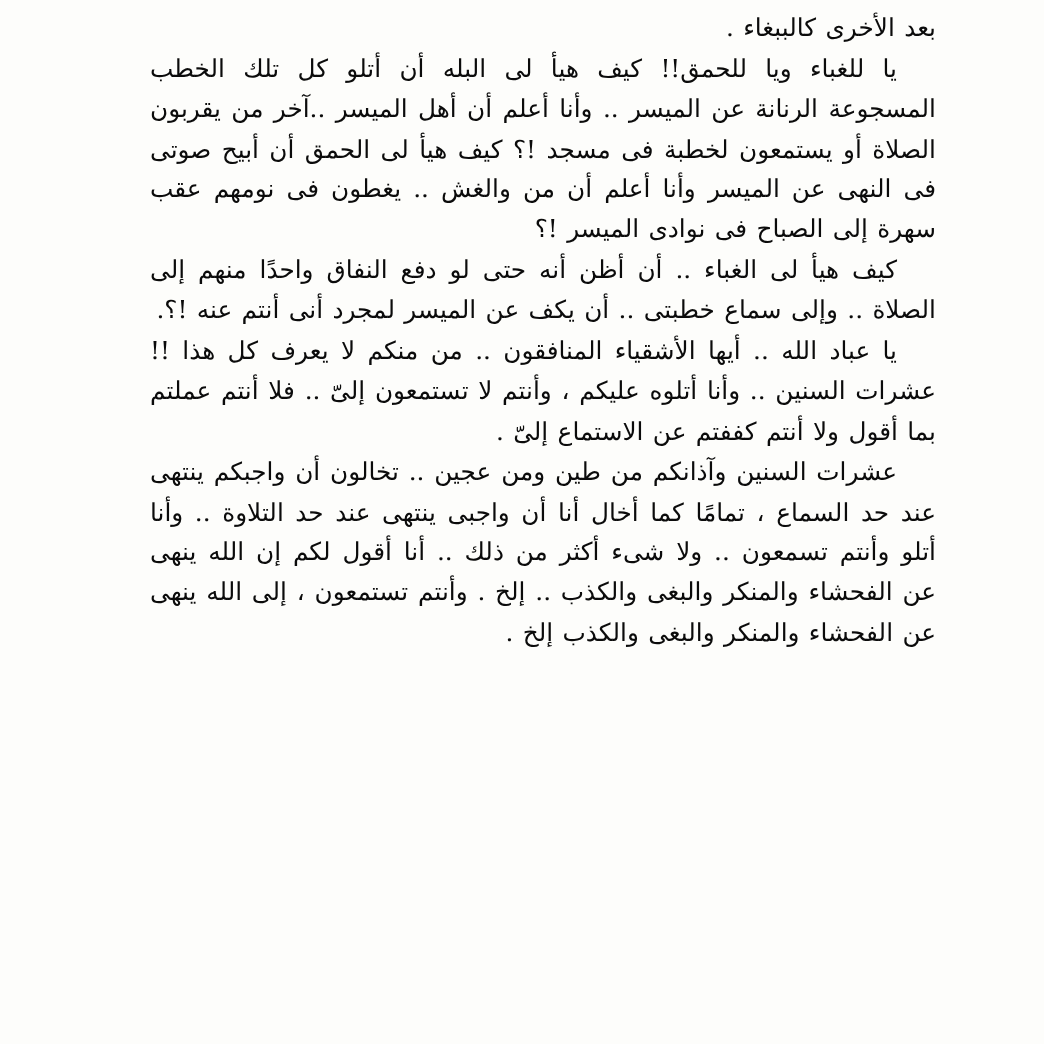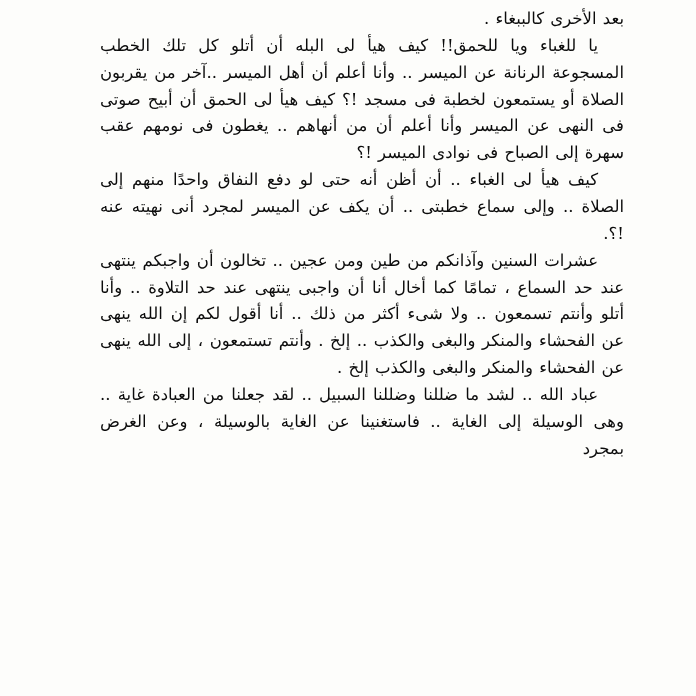--- a/index.html
+++ b/index.html
@@ -40,25 +40,25 @@
   }
 </style>
 </head>
 <body>
 
 <div id="page">
   <div class="text-col">
 
     <p class="para noindent">بعد الأخرى كالببغاء .</p>
 
-    <p class="para">يا للغباء ويا للحمق!! كيف هيأ لى البله أن أتلو كل تلك الخطب المسجوعة الرنانة عن الميسر .. وأنا أعلم أن أهل الميسر ..آخر من يقربون الصلاة أو يستمعون لخطبة فى مسجد !؟ كيف هيأ لى الحمق أن أبيح صوتى فى النهى عن الميسر وأنا أعلم أن من أنهاهم .. يغطون فى نومهم عقب سهرة إلى الصباح فى نوادى الميسر !؟</p>
+    <p class="para">يا للغباء ويا للحمق!! كيف هيأ لى البله أن أتلو كل تلك الخطب المسجوعة الرنانة عن الميسر .. وأنا أعلم أن أهل الميسر ..آخر من يقربون الصلاة أو يستمعون لخطبة فى مسجد !؟ كيف هيأ لى الحمق أن أبيح صوتى فى النهى عن الميسر وأنا أعلم أن من والغش .. يغطون فى نومهم عقب سهرة إلى الصباح فى نوادى الميسر !؟</p>
 
-    <p class="para">كيف هيأ لى الغباء .. أن أظن أنه حتى لو دفع النفاق واحدًا منهم إلى الصلاة .. وإلى سماع خطبتى .. أن يكف عن الميسر لمجرد أنى نهيته عنه !؟.</p>
+    <p class="para">كيف هيأ لى الغباء .. أن أظن أنه حتى لو دفع النفاق واحدًا منهم إلى الصلاة .. وإلى سماع خطبتى .. أن يكف عن الميسر لمجرد أنى أنتم عنه !؟.</p>
 
 
+    <p class="para">يا عباد الله .. أيها الأشقياء المنافقون .. من منكم لا يعرف كل هذا !! عشرات السنين .. وأنا أتلوه عليكم ، وأنتم لا تستمعون إلىّ .. فلا أنتم عملتم بما أقول ولا أنتم كففتم عن الاستماع إلىّ .</p>
 
     <p class="para">عشرات السنين وآذانكم من طين ومن عجين .. تخالون أن واجبكم ينتهى عند حد السماع ، تمامًا كما أخال أنا أن واجبى ينتهى عند حد التلاوة .. وأنا أتلو وأنتم تسمعون .. ولا شىء أكثر من ذلك .. أنا أقول لكم إن الله ينهى عن الفحشاء والمنكر والبغى والكذب .. إلخ . وأنتم تستمعون ، إلى الله ينهى عن الفحشاء والمنكر والبغى والكذب إلخ .</p>
 
 
-    <p class="para">عباد الله .. لشد ما ضللنا وضللنا السبيل .. لقد جعلنا من العبادة غاية .. وهى الوسيلة إلى الغاية .. فاستغنينا عن الغاية بالوسيلة ، وعن الغرض بمجرد</p>
 
   </div>
 </div>
 
 </body></html>

